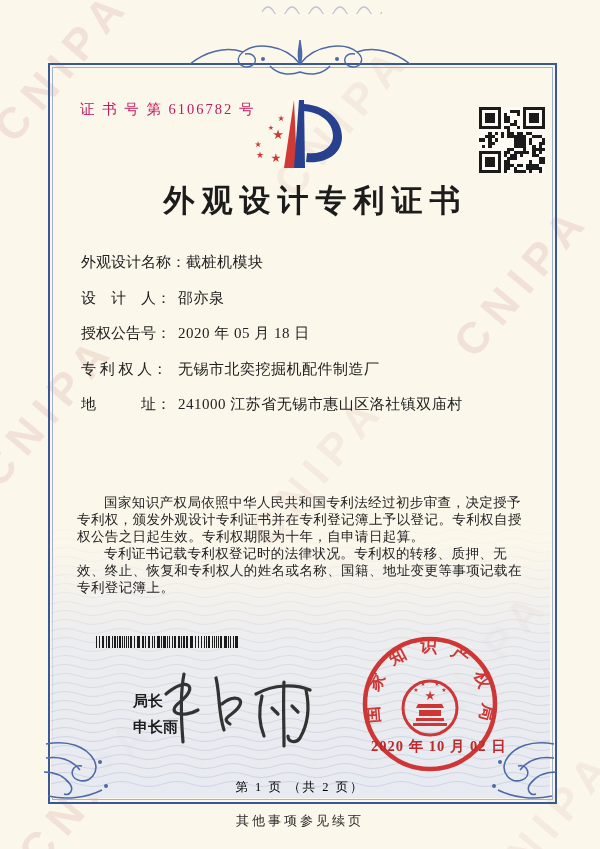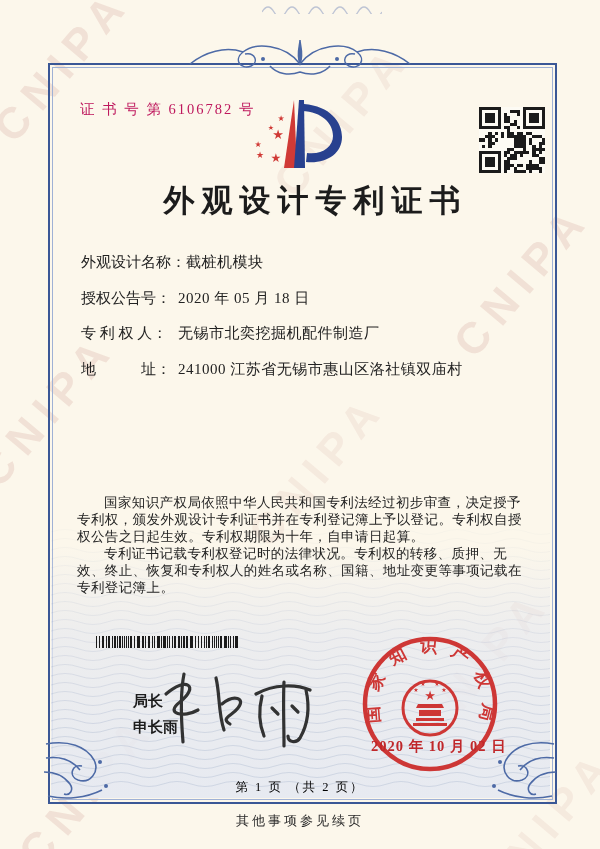--- a/index.html
+++ b/index.html
@@ -320,20 +320,23 @@
       </g>
   </svg>
 
   <div class="title">外观设计专利证书</div>
 
   <div class="fields">
     <div class="frow">
       <span class="flabel">外观设计名称：</span><span class="fvalue">截桩机模块</span>
     </div>
     <div class="frow">
+      <span class="flabel">设　计　人：</span><span class="fvalue">邵亦泉</span>
+    </div>
+    <div class="frow">
       <span class="flabel">授权公告号：</span><span class="fvalue">2020 年 05 月 18 日</span>
     </div>
     <div class="frow">
       <span class="flabel">专 利 权 人：</span><span class="fvalue">无锡市北奕挖掘机配件制造厂</span>
     </div>
     <div class="frow">
       <span class="flabel">地　　　址：</span><span class="fvalue">241000 江苏省无锡市惠山区洛社镇双庙村</span>
     </div>
   </div>
 

